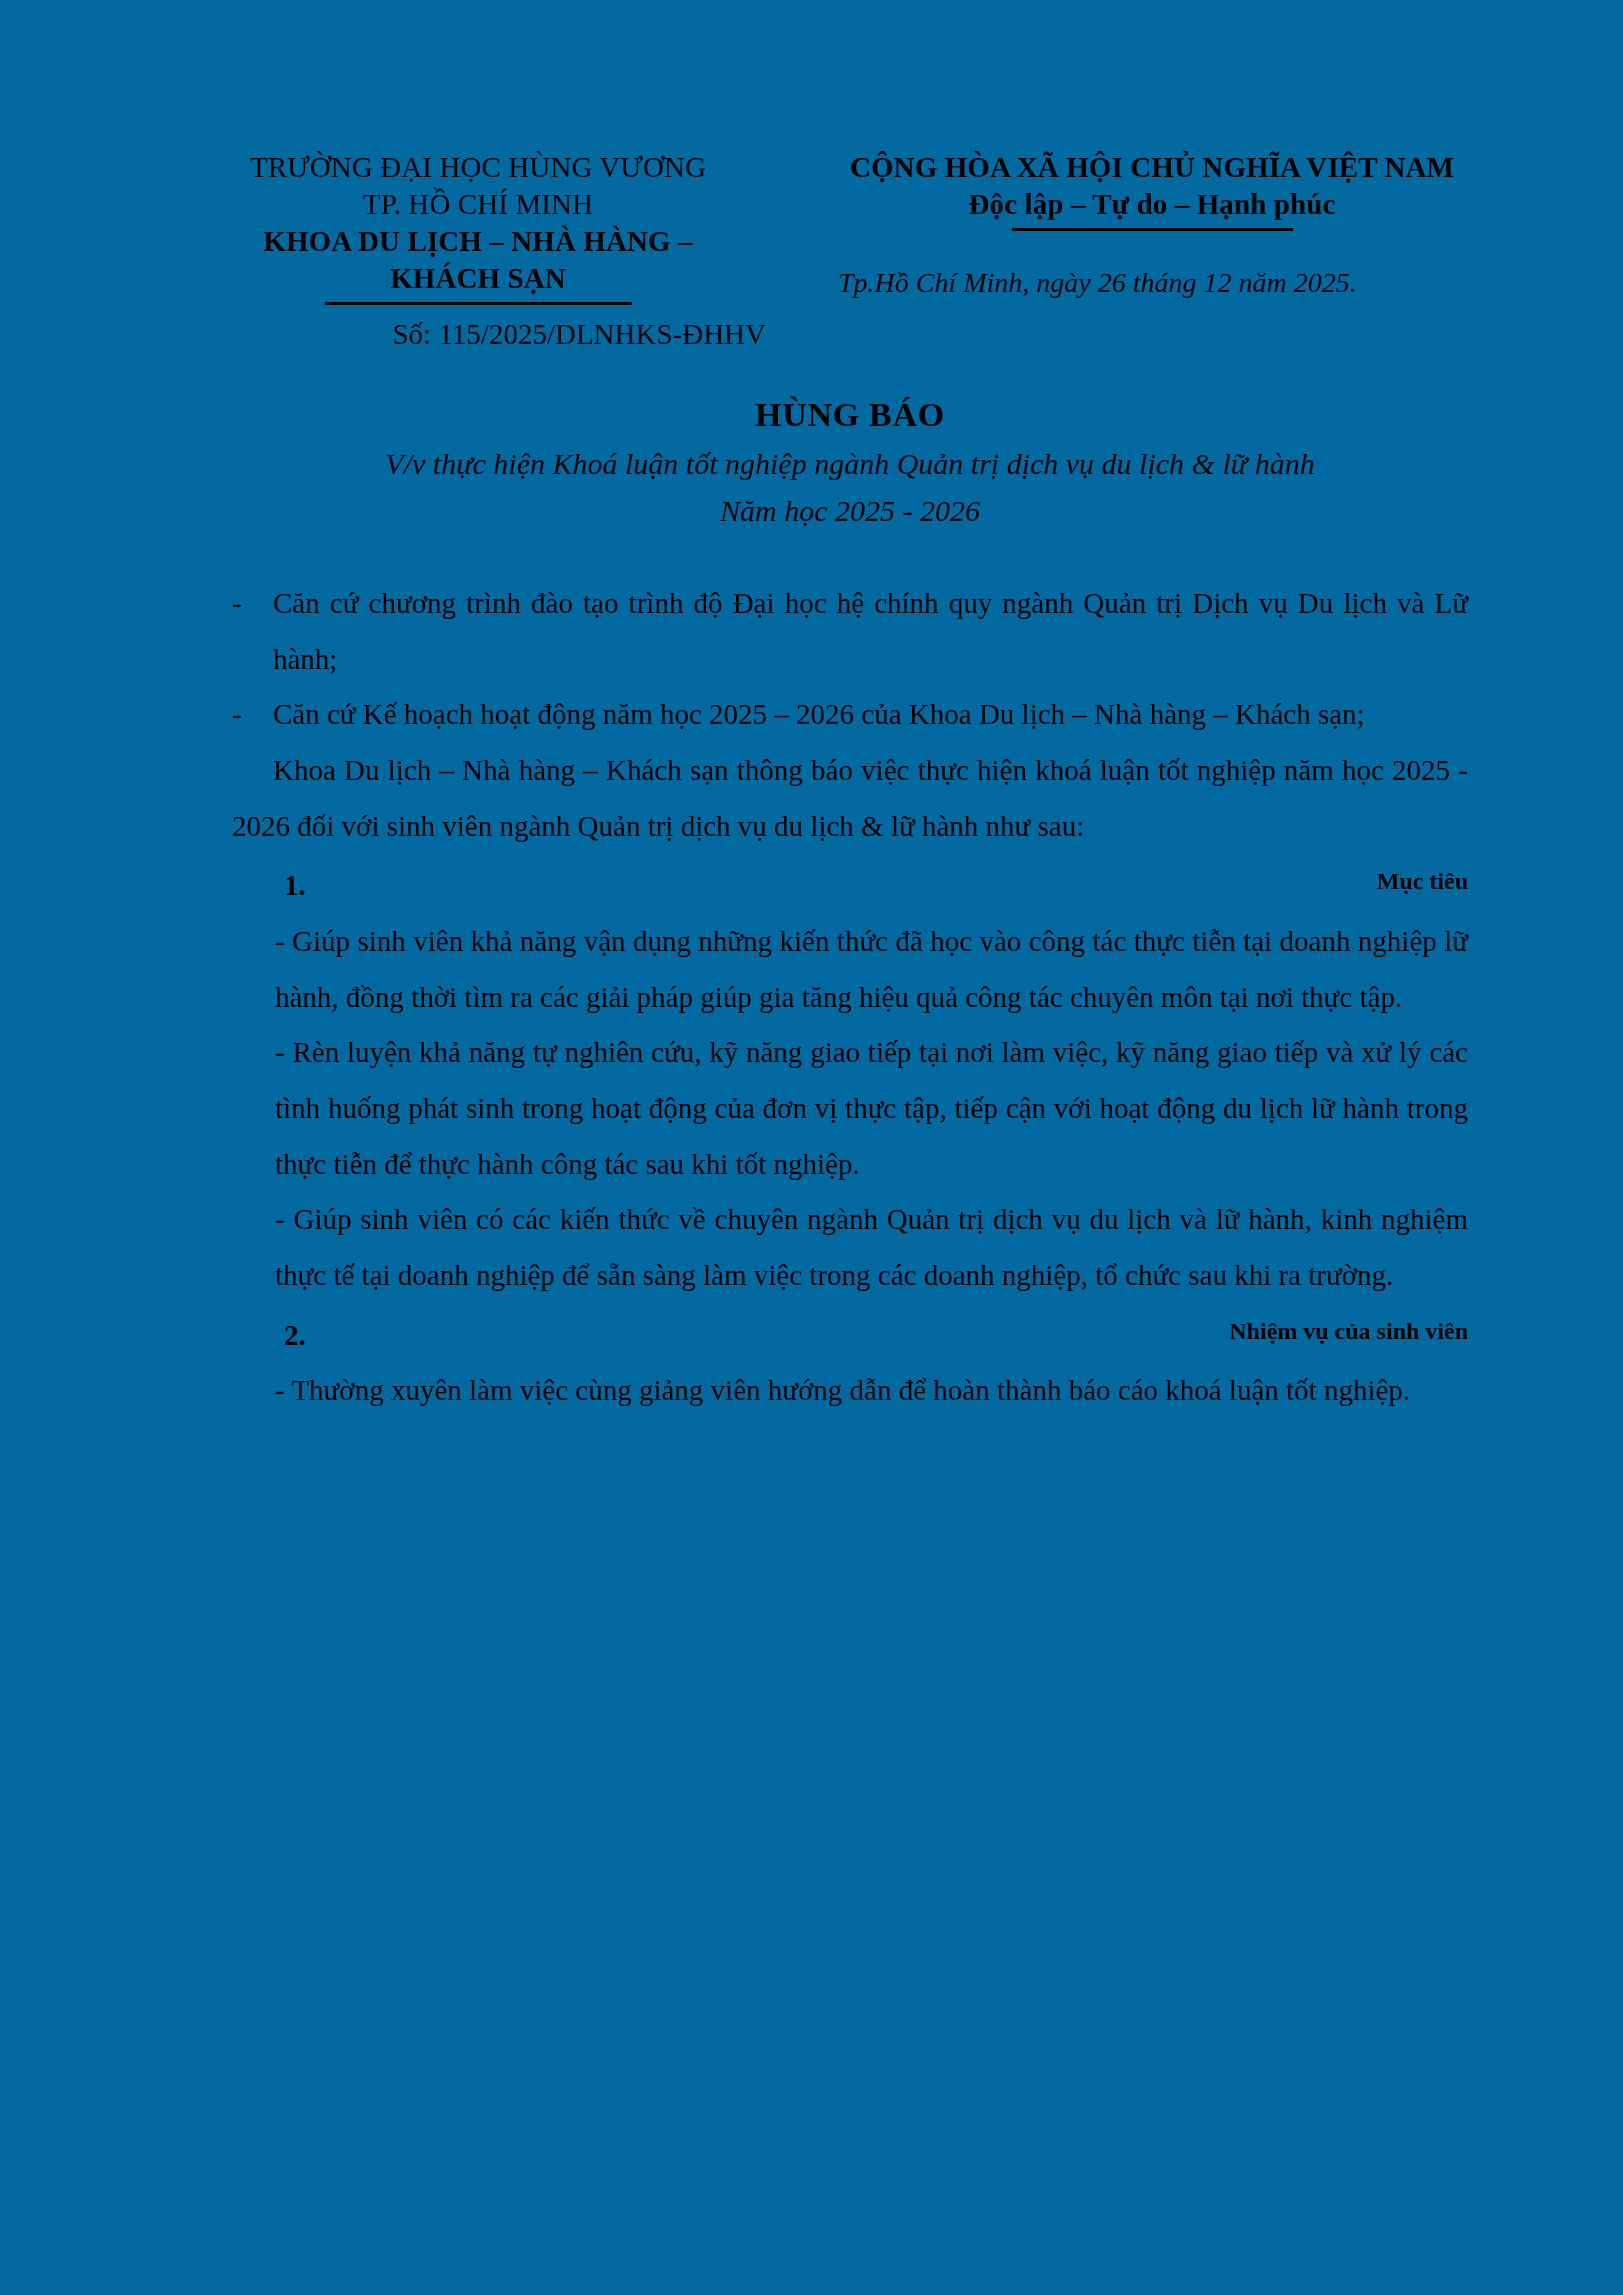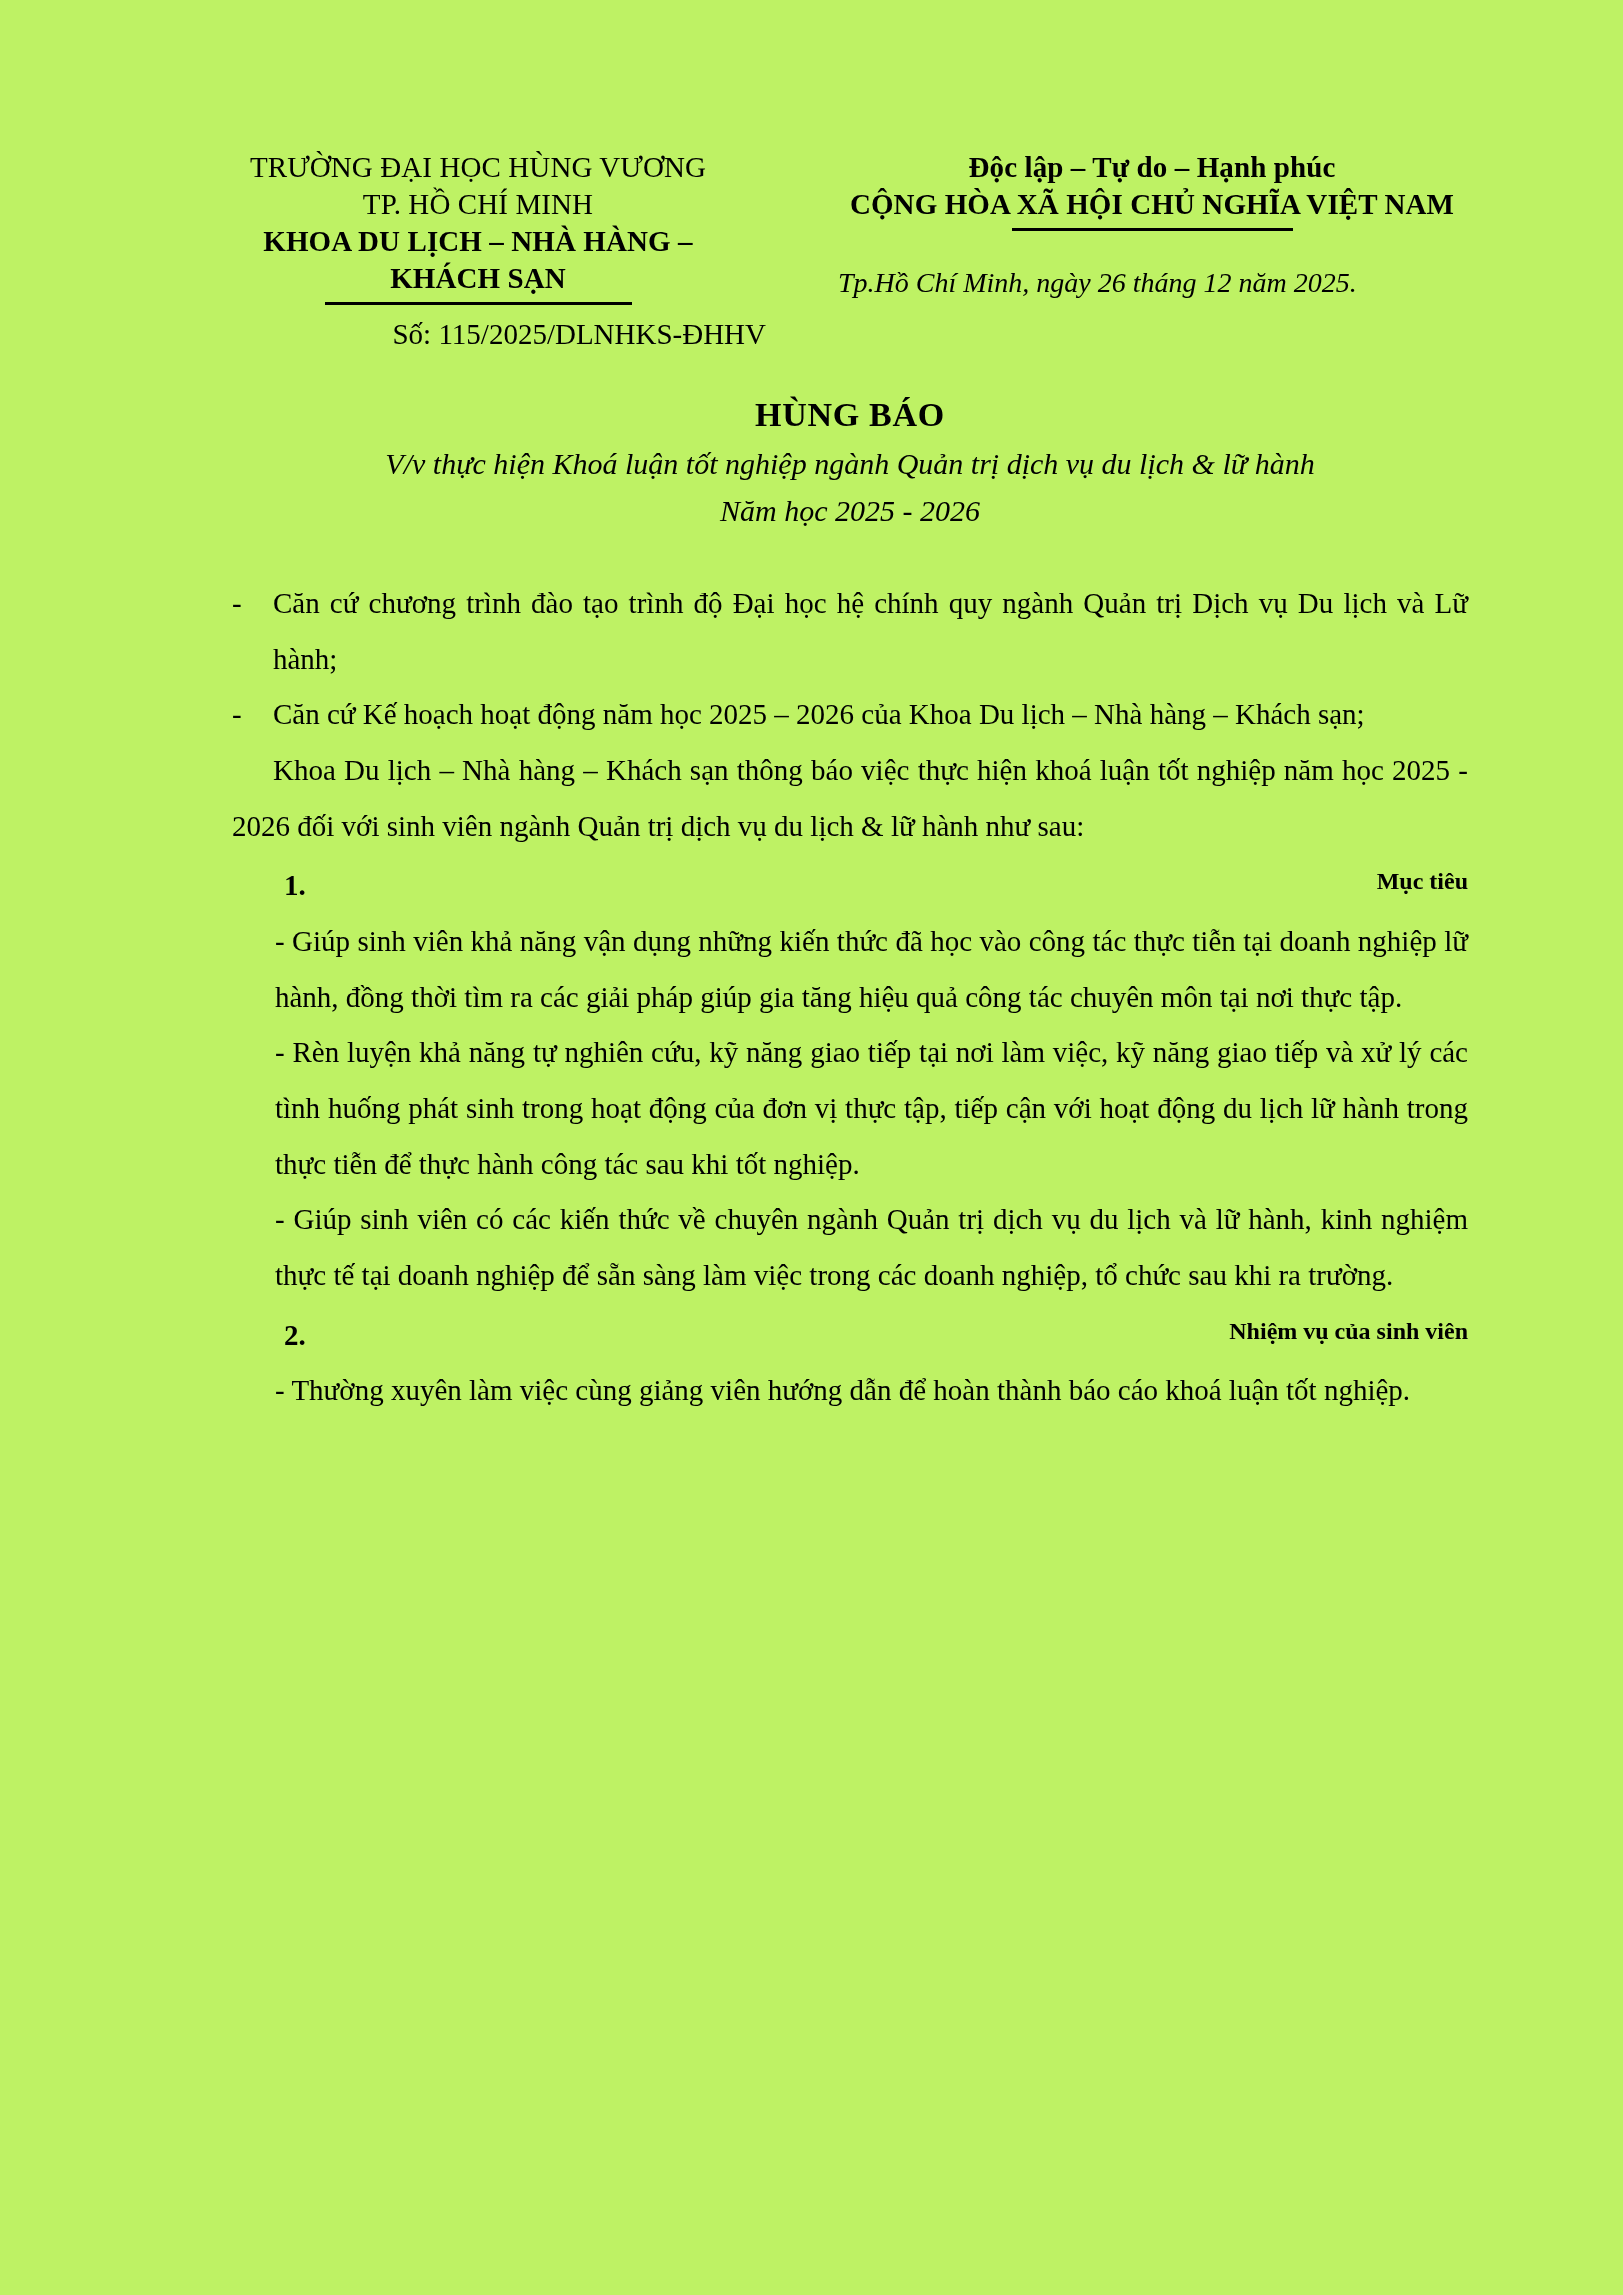--- a/index.html
+++ b/index.html
@@ -9,21 +9,21 @@
     background: #ffffff;
   }
   body {
     font-family: "Liberation Serif", "DejaVu Serif", serif;
     color: #000000;
   }
   .page {
     position: relative;
     width: 1623px;
     height: 2295px;
-    background: #bef264;
+    background: #0369a1;
     margin: 0 auto;
     overflow: hidden;
     box-sizing: border-box;
   }
 
   
   .header {
     position: absolute;
     left: 0;
     top: 149px;
@@ -176,22 +176,22 @@
     <div class="hdr-left">
       <div class="hdr-line">TRƯỜNG ĐẠI HỌC HÙNG VƯƠNG</div>
       <div class="hdr-line">TP. HỒ CHÍ MINH</div>
       <div class="hdr-line bold">KHOA DU LỊCH – NHÀ HÀNG –</div>
       <div class="hdr-line bold">KHÁCH SẠN</div>
       <div class="rule rule-left"></div>
       <div class="so-line">Số: 115/2025/DLNHKS-ĐHHV</div>
     </div>
 
     <div class="hdr-right">
+      <div class="hdr-line bold">CỘNG HÒA XÃ HỘI CHỦ NGHĨA VIỆT NAM</div>
       <div class="hdr-line bold">Độc lập – Tự do – Hạnh phúc</div>
-      <div class="hdr-line bold">CỘNG HÒA XÃ HỘI CHỦ NGHĨA VIỆT NAM</div>
       <div class="rule rule-right"></div>
       <div class="date-line">Tp.Hồ Chí Minh, ngày 26 tháng 12 năm 2025.</div>
     </div>
 
   </div>
 
   <div class="title-block">
     <div class="doc-title">HÙNG BÁO</div>
     <div class="doc-subtitle">V/v thực hiện Khoá luận tốt nghiệp ngành Quản trị dịch vụ du lịch &amp; lữ hành</div>
     <div class="doc-subtitle">Năm học 2025 - 2026</div>

